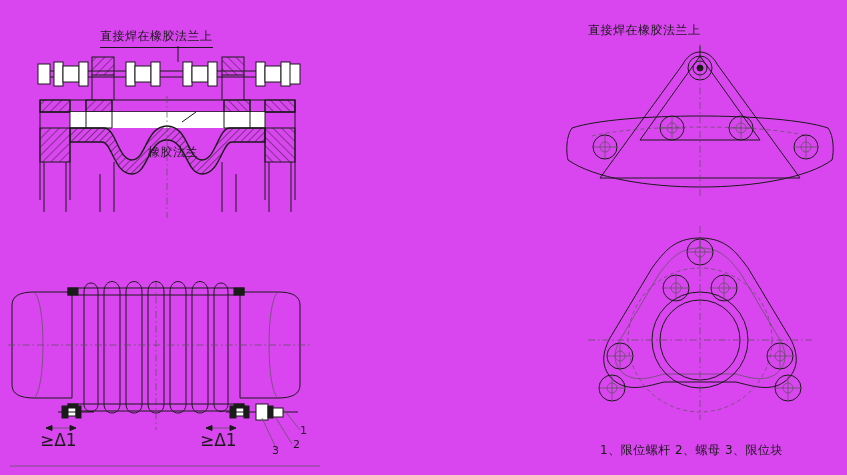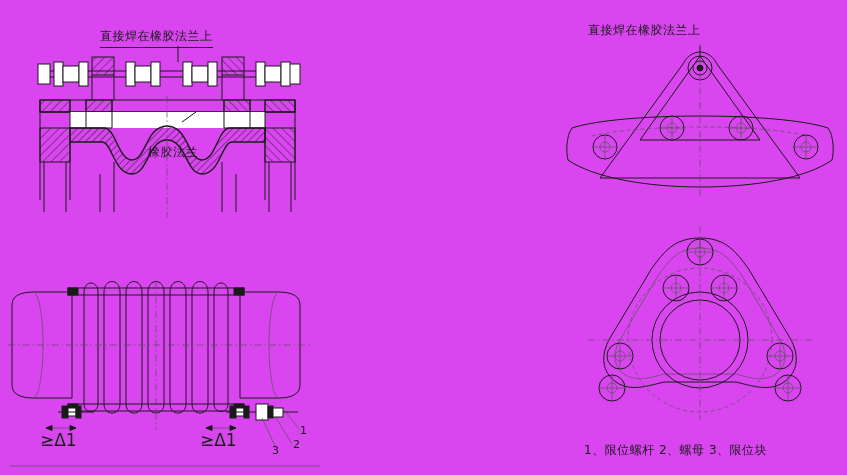--- a/index.html
+++ b/index.html
@@ -27,20 +27,21 @@
   .lbl.under {
     border-bottom: 1px solid #1a1a1a;
     padding-bottom: 2px;
   }
   .legend {
     position: absolute;
     font-size: 12px;
     color: #1a1a1a;
     white-space: nowrap;
     letter-spacing: 0.5px;
+    margin-left: 16px;
   }
   .num {
     position: absolute;
     font-size: 11px;
     color: #1a1a1a;
   }
   .dimtxt {
     position: absolute;
     font-size: 17px;
     color: #1a1a1a;

